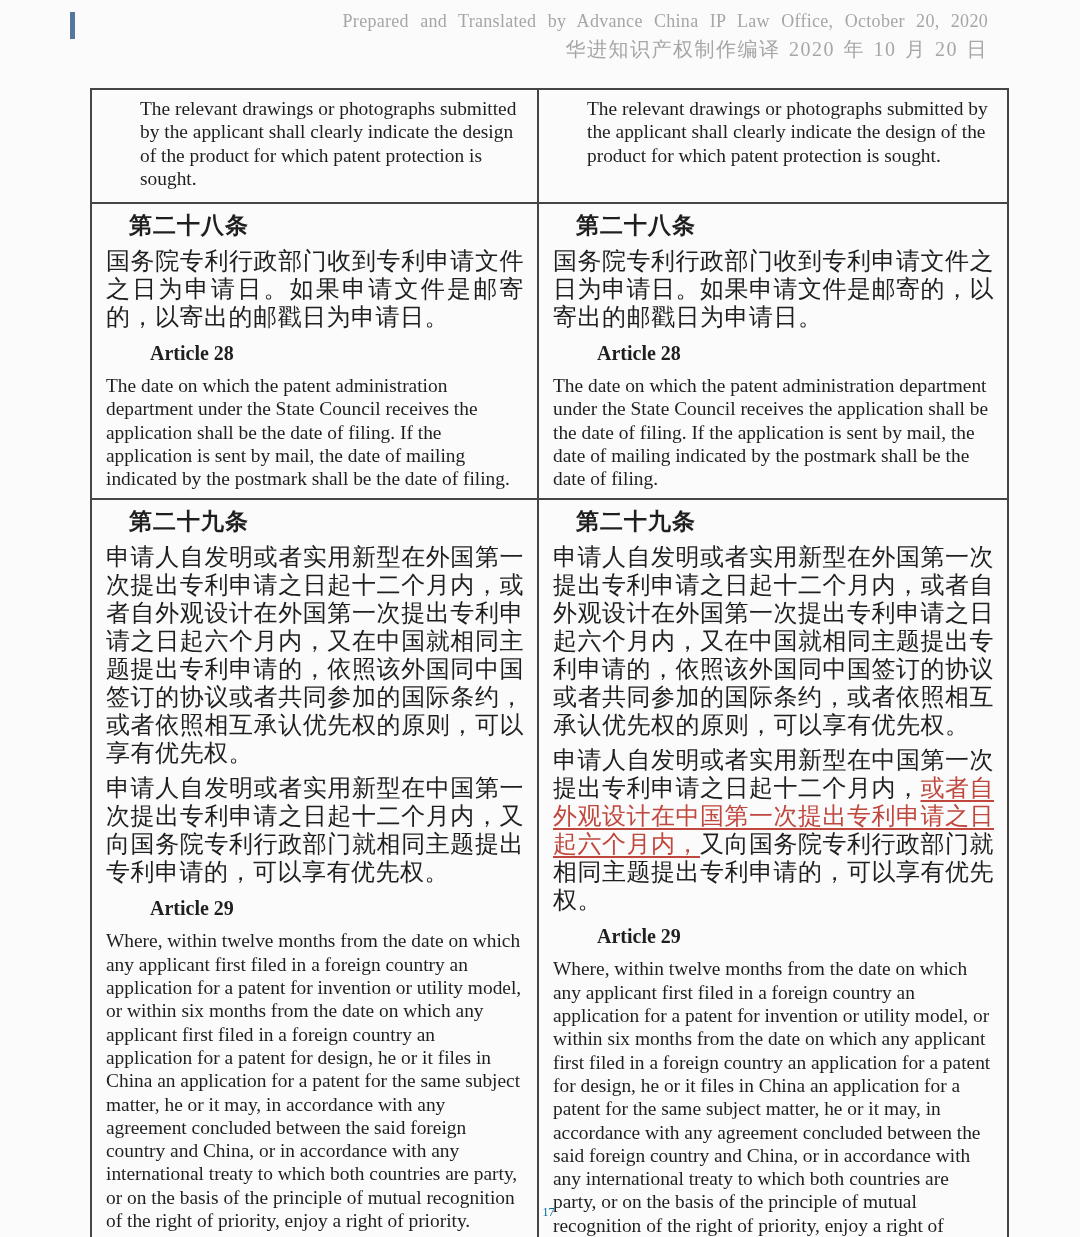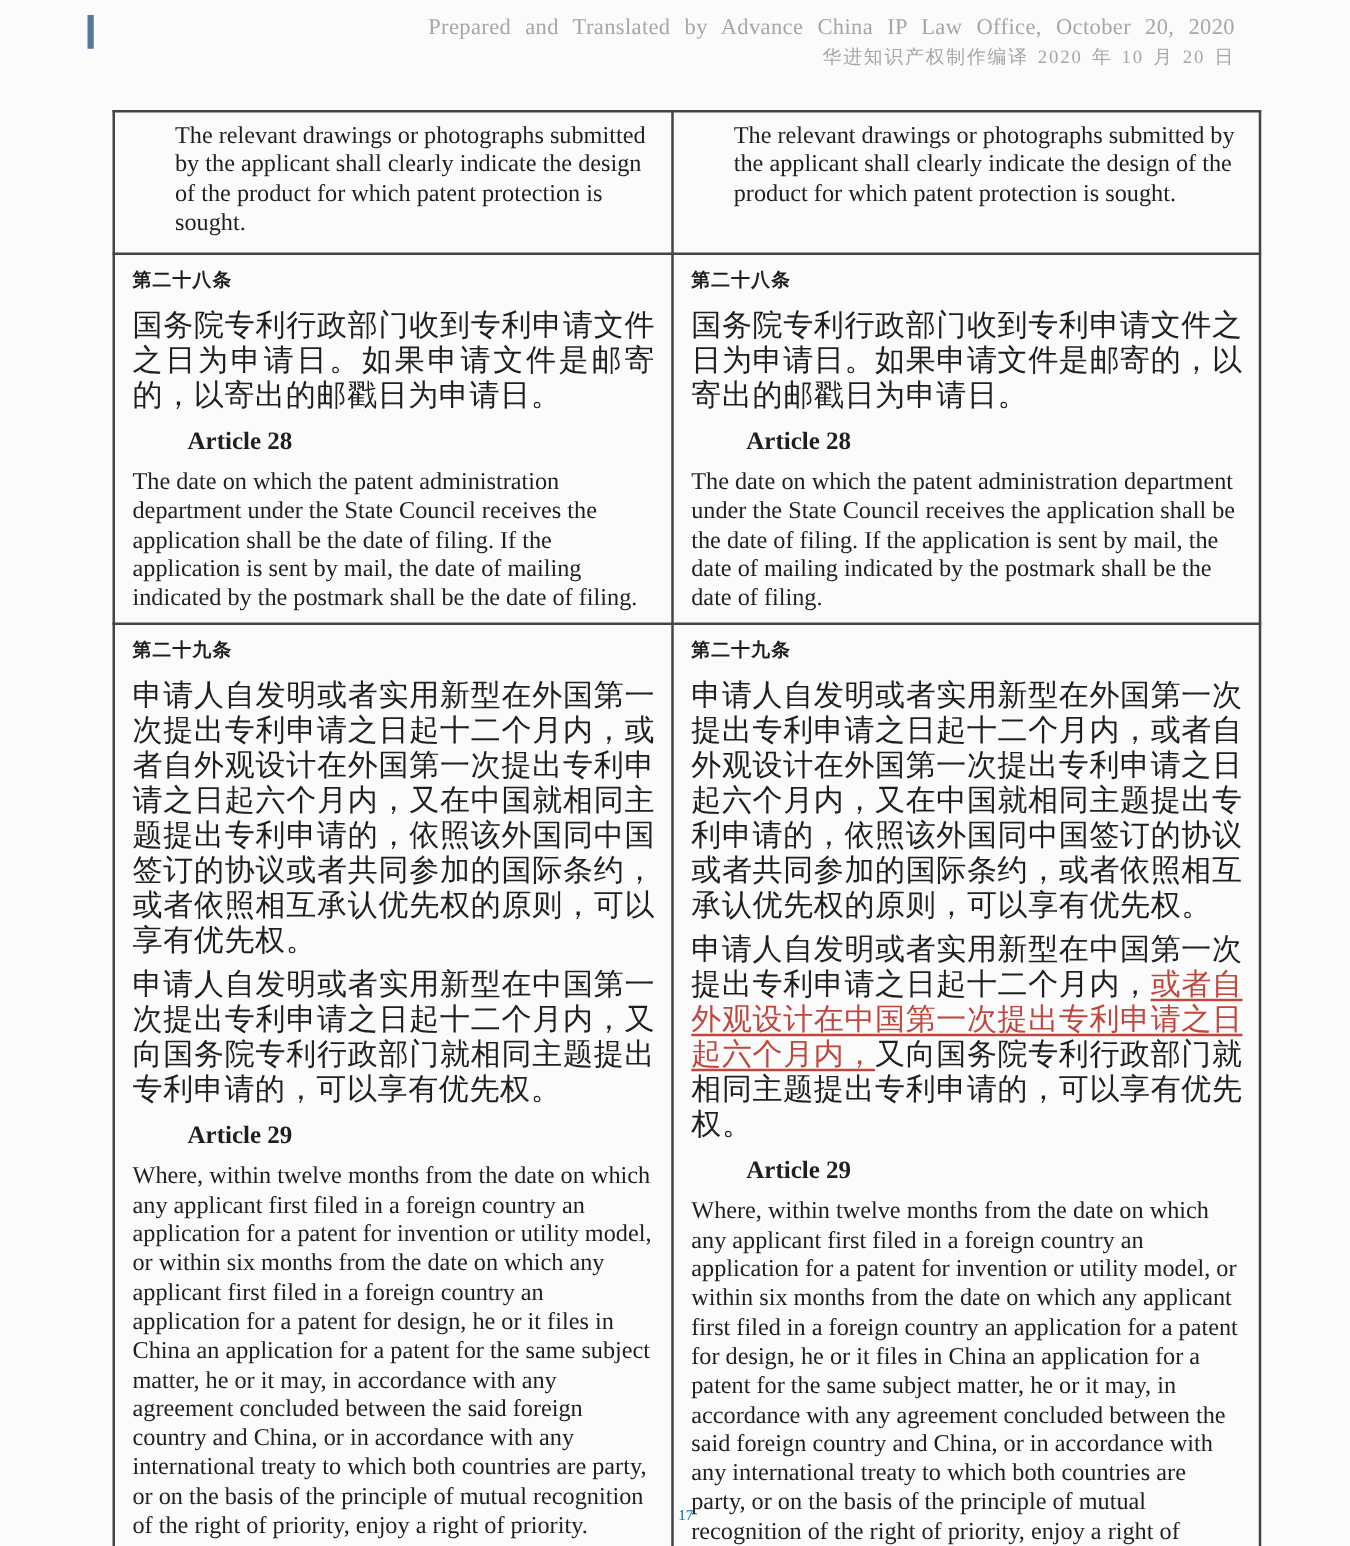--- a/index.html
+++ b/index.html
@@ -36,21 +36,21 @@
     line-height: 1.35;
   }
   .hline-en {
     font-size: 18px;
     word-spacing: 6.5px;
     letter-spacing: 0.3px;
     white-space: nowrap;
     font-family: Liberation Serif, serif;
   }
   .hline-zh {
-    font-size: 15px;
+    font-size: 20px;
     margin-top: 3px;
     letter-spacing: 1.5px;
     word-spacing: 2px;
     white-space: nowrap;
   }
   
   .law-table {
     position: absolute;
     left: 90px;
     top: 88px;
@@ -66,25 +66,26 @@
     box-sizing: border-box;
     padding: 5px 13px 8px 14px;
     overflow: hidden;
   }
   .law-table tr.row-0 td { height: 114px; padding-left: 48px; }
   .law-table tr.row-1 td { height: 294px; }
   .law-table tr.row-2 td { height: 705px; }
 
   .blk { margin: 0; }
   .heading-zh {
-    font-size: 15px;
+    font-size: 23px;
     line-height: 29px;
     font-weight: bold;
     margin-top: 8px;
     letter-spacing: 1px;
+    margin-left: 23px;
   }
   .para-zh {
     font-size: 24px;
     line-height: 28px;
     margin-top: 7px;
     text-align: justify;
     letter-spacing: 0.5px;
   }
   .heading-en {
     font-size: 20px;

